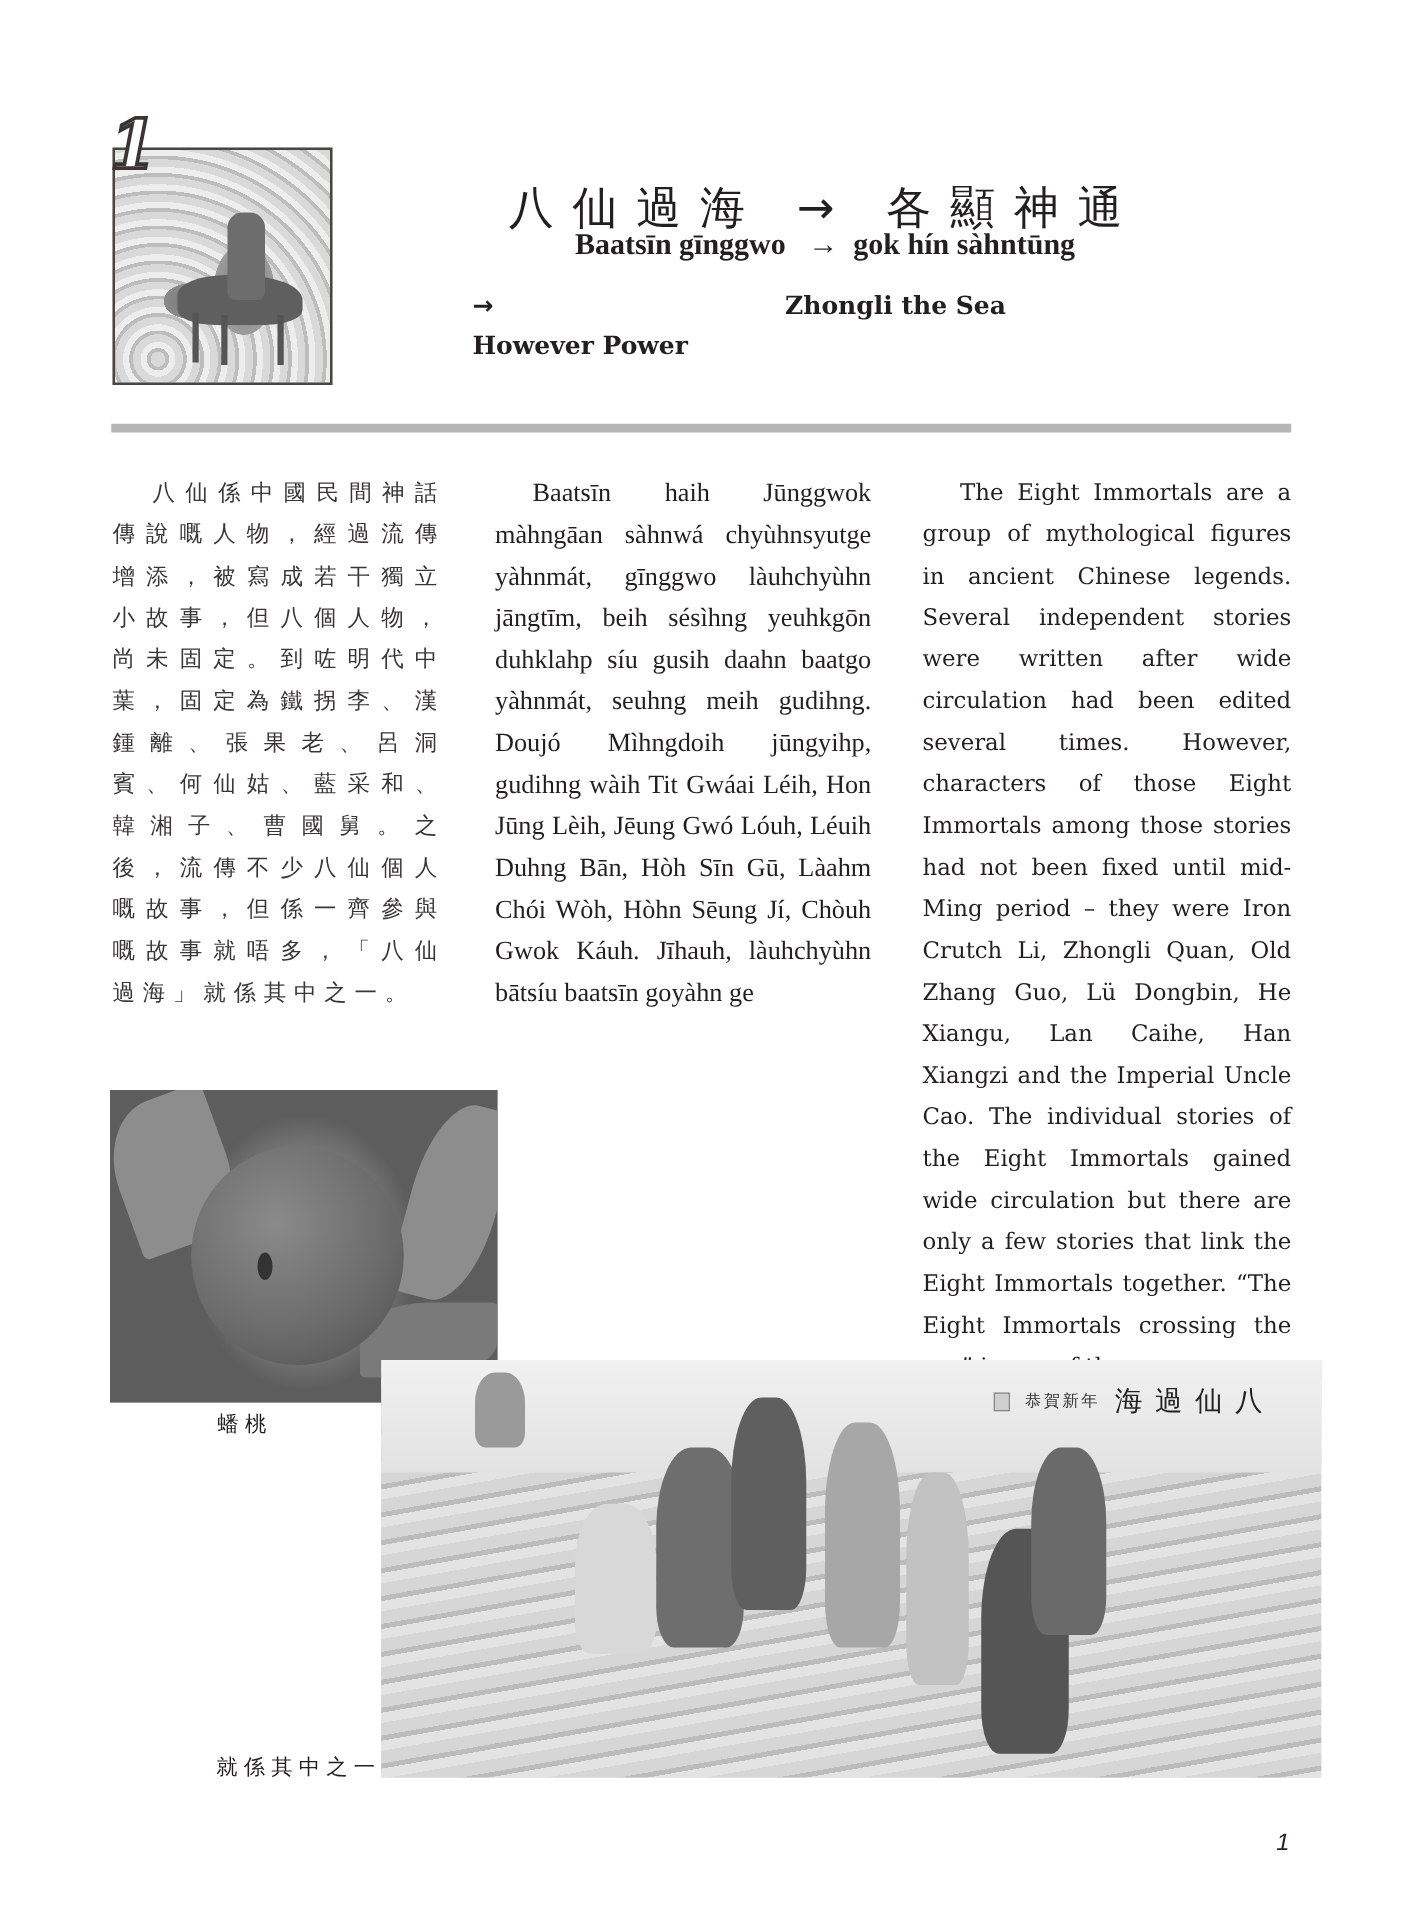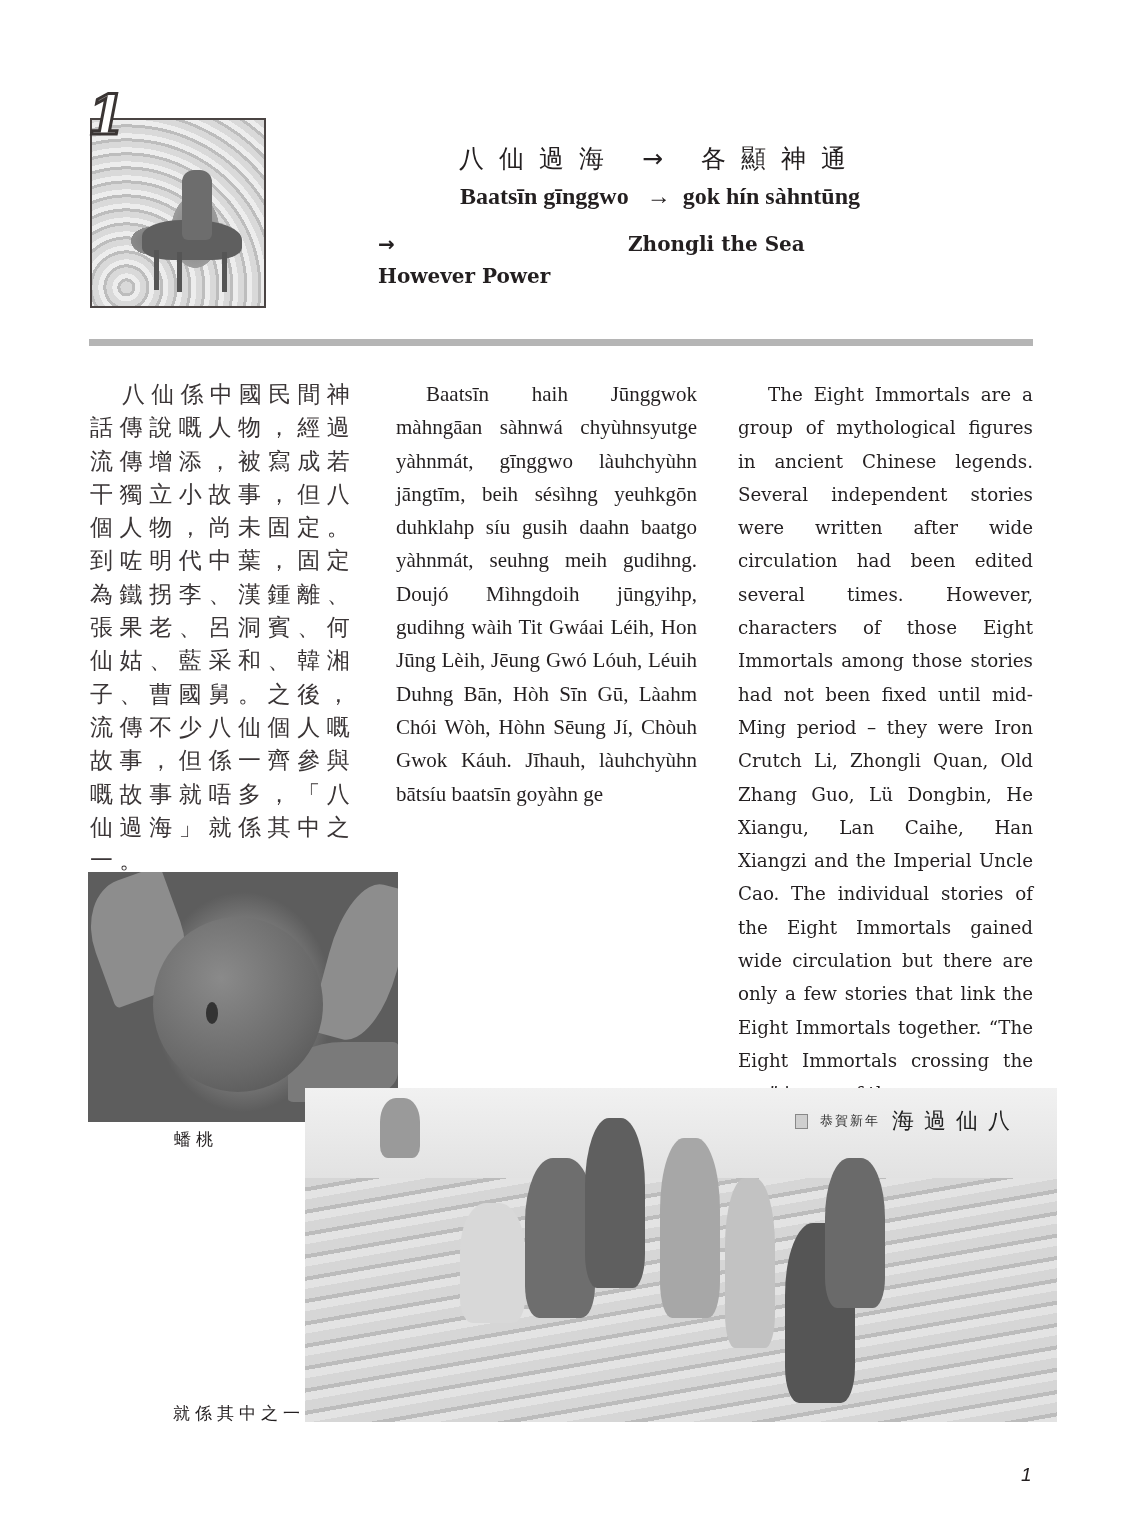--- a/index.html
+++ b/index.html
@@ -26,42 +26,42 @@
   .chapter-thumb .horse-leg { position: absolute; width: 5px; height: 40px; background: #555; }
   .chapter-number {
     position: absolute; left: 88px; top: 88px; font-family: "DejaVu Serif", serif;
     font-size: 54px; font-weight: bold; font-style: italic; color: #ffffff;
     -webkit-text-stroke: 3px #3a3534; line-height: 1; z-index: 2;
   }
 
   
   .title-zh {
     position: absolute; left: 380px; top: 142px; width: 560px; text-align: center;
-    font-family: "DejaVu Sans", sans-serif; font-size: 25px; letter-spacing: 15px;
+    font-family: "DejaVu Sans", sans-serif; font-size: 36px; letter-spacing: 15px;
     color: #231f20; white-space: nowrap;
   }
   .title-roman {
     position: absolute; left: 380px; top: 183px; width: 560px; text-align: center;
     font-family: "Liberation Serif", serif; font-size: 24px; font-weight: bold; white-space: nowrap;
   }
   .title-en {
     position: absolute; left: 378px; top: 228px; font-family: "DejaVu Serif", serif;
     font-size: 20px; font-weight: bold; line-height: 32px;
     display: grid; grid-template-columns: 250px 55px auto; white-space: nowrap;
   }
   .title-en .arrow-cell { font-family: "DejaVu Sans", sans-serif; }
 
   .divider {
     position: absolute; left: 89px; top: 339px; width: 944px; height: 7px; background: #b5b5b5;
   }
 
   
   .col-zh {
     position: absolute; left: 90px; top: 378px; width: 266px;
-    font-family: "DejaVu Sans", sans-serif; font-size: 23px; line-height: 33.3px;
+    font-family: "DejaVu Sans", sans-serif; font-size: 18px; line-height: 33.3px;
     letter-spacing: 6.2px; color: #3a3536; text-indent: 32px; text-align: justify;
   }
   .col-roman {
     position: absolute; left: 396px; top: 378px; width: 301px;
     font-family: "Liberation Serif", serif; font-size: 21px; line-height: 33.3px;
     text-align: justify; text-align-last: left; color: #231f20;
   }
   .col-roman p { margin: 0; }
   .col-roman .roman-body-a { text-indent: 30px; }
   .col-roman .roman-body-b { padding-left: 37px; }

